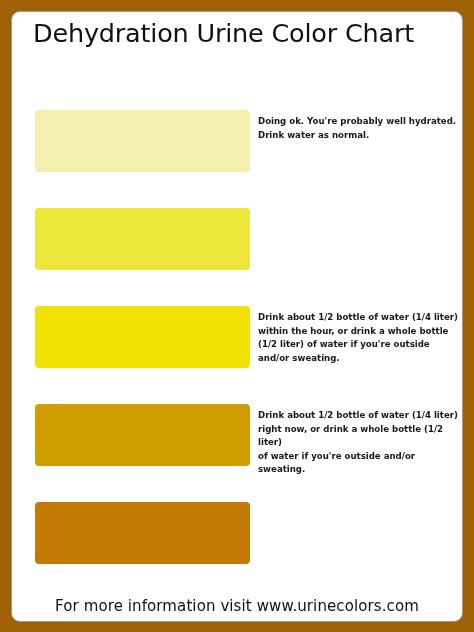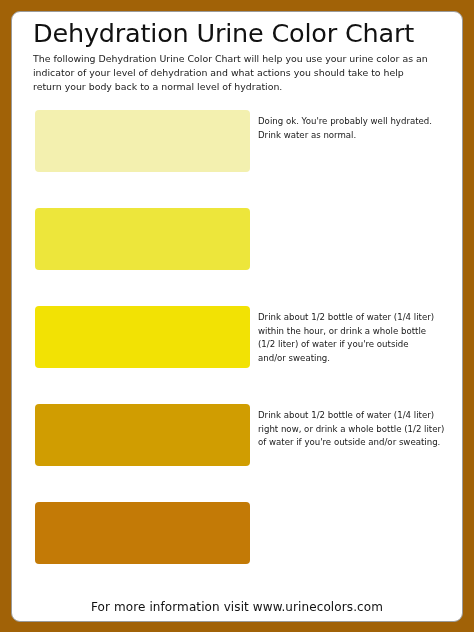--- a/index.html
+++ b/index.html
@@ -55,20 +55,21 @@
     position: absolute;
     left: 0;
     top: 104px;
     width: 474px;
   }
   .row {
     position: relative;
     display: flex;
     align-items: flex-start;
     height: 98px;
+    font-weight: bold;
   }
   .swatch {
     margin-left: 35px;
     margin-top: 6px;
     width: 215px;
     height: 62px;
     border-radius: 4px;
     flex: 0 0 auto;
   }
   .row-desc {
@@ -81,35 +82,34 @@
     white-space: pre-line;
   }
   .footer {
     position: absolute;
     left: 11px;
     top: 596px;
     width: 452px;
     text-align: center;
   }
   .footer-text {
-    font-size: 12px;
+    font-size: 15px;
     color: #111111;
     letter-spacing: 0.1px;
   }
 </style>
 </head>
 <body>
 
 <div class="page">
 
   <div class="frame"></div>
 
   <div class="header">
     <h1 class="chart-title">Dehydration Urine Color Chart</h1>
-    <p class="chart-intro">The following Dehydration Urine Color Chart will help you use your urine color as an indicator of your level of dehydration and what actions you should take to help return your body back to a normal level of hydration.</p>
   </div>
 
   <div class="rows">
 
     <div class="row">
       <div class="swatch" style="background-color: rgb(243, 240, 175);"></div>
       <div class="row-desc">Doing ok. You're probably well hydrated.
 Drink water as normal.</div>
     </div>
 

